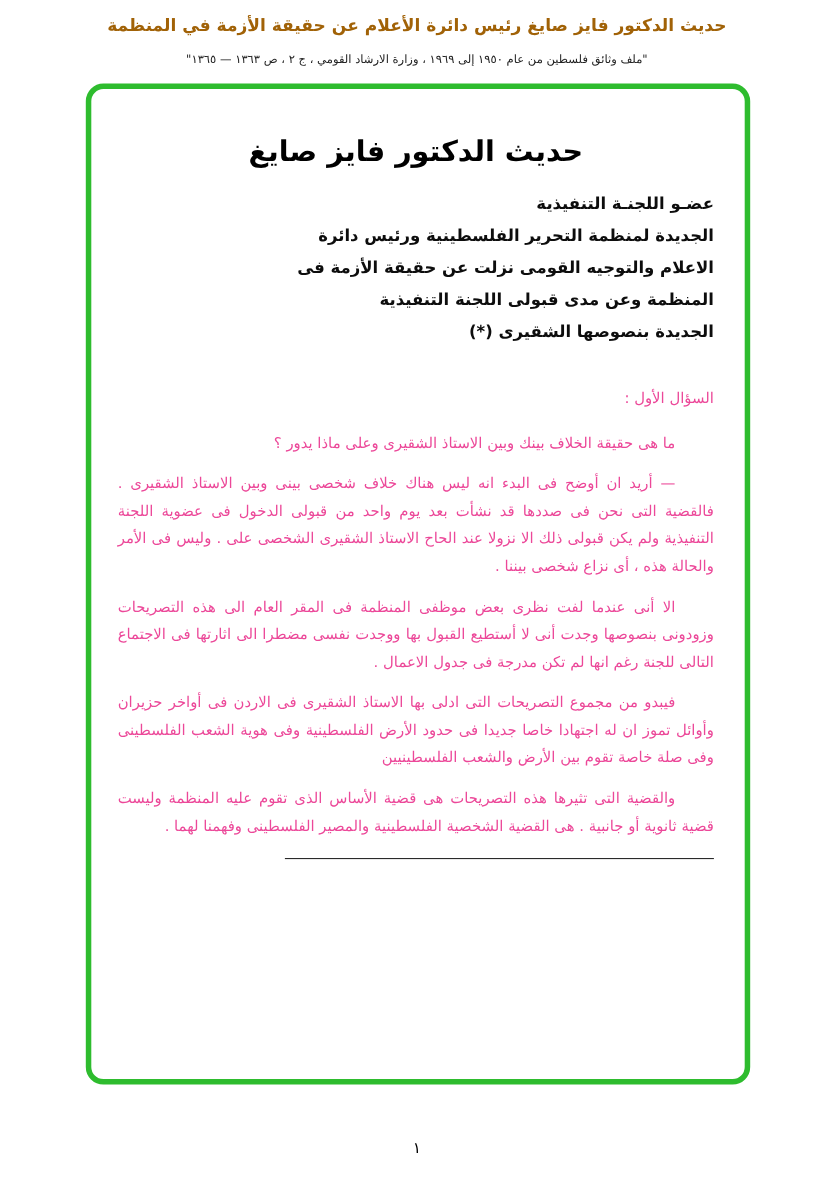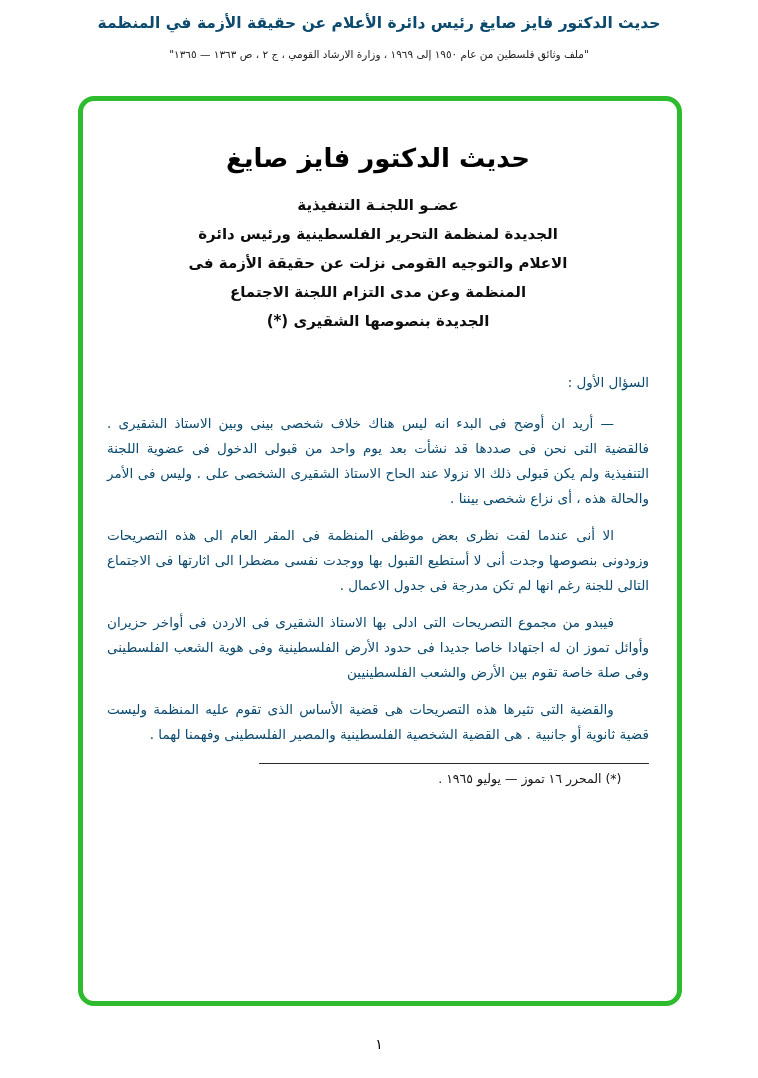--- a/index.html
+++ b/index.html
@@ -19,63 +19,63 @@
     overflow: hidden;
   }
   
   .page-header {
     text-align: center;
     padding-top: 12px;
   }
   .header-title {
     font-size: 15.5px;
     font-weight: bold;
-    color: #0c4a6e;
+    color: #a16207;
     line-height: 1.5;
   }
   .header-source {
     font-size: 10.5px;
     color: #222;
     margin-top: 13px;
     letter-spacing: 0.2px;
   }
   
   .doc-frame {
     position: absolute;
-    top: 96px;
+    top: 76px;
     left: 78px;
     width: 604px;
     height: 910px;
     box-sizing: border-box;
     border: 5px solid #2ebc2e;
     border-radius: 16px;
     background: #ffffff;
     padding: 28px 28px 18px 24px;
   }
   .doc-title {
     margin: 14px 0 18px 0;
     text-align: center;
     font-size: 26px;
     font-weight: bold;
     color: #000;
     letter-spacing: 1px;
   }
   .doc-subtitle {
-    text-align: center;
+    text-align: right;
     font-weight: bold;
     font-size: 15px;
     line-height: 29px;
     color: #0d0d0d;
     margin-bottom: 34px;
   }
   .doc-body {
     font-size: 13.5px;
     line-height: 25px;
     text-align: justify;
-    color: #0c4a6e;
+    color: #ec4899;
   }
   .q-label {
     margin: 0 0 16px 0;
     text-indent: 0;
   }
   .para {
     margin: 0 0 12px 0;
     text-indent: 2.6em;
   }
   .footnote-area {
@@ -113,35 +113,35 @@
   </div>
 
   <div class="doc-frame">
 
     <h1 class="doc-title">حديث الدكتور فايز صايغ</h1>
 
     <div class="doc-subtitle">
       <div>عضـو اللجنـة التنفيذية</div>
       <div>الجديدة لمنظمة التحرير الفلسطينية ورئيس دائرة</div>
       <div>الاعلام والتوجيه القومى نزلت عن حقيقة الأزمة فى</div>
-      <div>المنظمة وعن مدى التزام اللجنة الاجتماع</div>
+      <div>المنظمة وعن مدى قبولى اللجنة التنفيذية</div>
       <div>الجديدة بنصوصها الشقيرى (*)</div>
     </div>
 
     <div class="doc-body">
       <p class="q-label">السؤال الأول :</p>
 
+      <p class="para">ما هى حقيقة الخلاف بينك وبين الاستاذ الشقيرى وعلى ماذا يدور ؟</p>
       <p class="para">— أريد ان أوضح فى البدء انه ليس هناك خلاف شخصى بينى وبين الاستاذ الشقيرى . فالقضية التى نحن فى صددها قد نشأت بعد يوم واحد من قبولى الدخول فى عضوية اللجنة التنفيذية ولم يكن قبولى ذلك الا نزولا عند الحاح الاستاذ الشقيرى الشخصى على . وليس فى الأمر والحالة هذه ، أى نزاع شخصى بيننا .</p>
       <p class="para">الا أنى عندما لفت نظرى بعض موظفى المنظمة فى المقر العام الى هذه التصريحات وزودونى بنصوصها وجدت أنى لا أستطيع القبول بها ووجدت نفسى مضطرا الى اثارتها فى الاجتماع التالى للجنة رغم انها لم تكن مدرجة فى جدول الاعمال .</p>
       <p class="para">فيبدو من مجموع التصريحات التى ادلى بها الاستاذ الشقيرى فى الاردن فى أواخر حزيران وأوائل تموز ان له اجتهادا خاصا جديدا فى حدود الأرض الفلسطينية وفى هوية الشعب الفلسطينى وفى صلة خاصة تقوم بين الأرض والشعب الفلسطينيين</p>
       <p class="para">والقضية التى تثيرها هذه التصريحات هى قضية الأساس الذى تقوم عليه المنظمة وليست قضية ثانوية أو جانبية . هى القضية الشخصية الفلسطينية والمصير الفلسطينى وفهمنا لهما .</p>
     </div>
 
     <div class="footnote-area">
       <div class="footnote-rule"></div>
-      <div class="footnote">(*) المحرر ١٦ تموز — يوليو ١٩٦٥ .</div>
     </div>
 
   </div>
 
   <div class="page-number">١</div>
 
 </div>
 
 </body></html>

